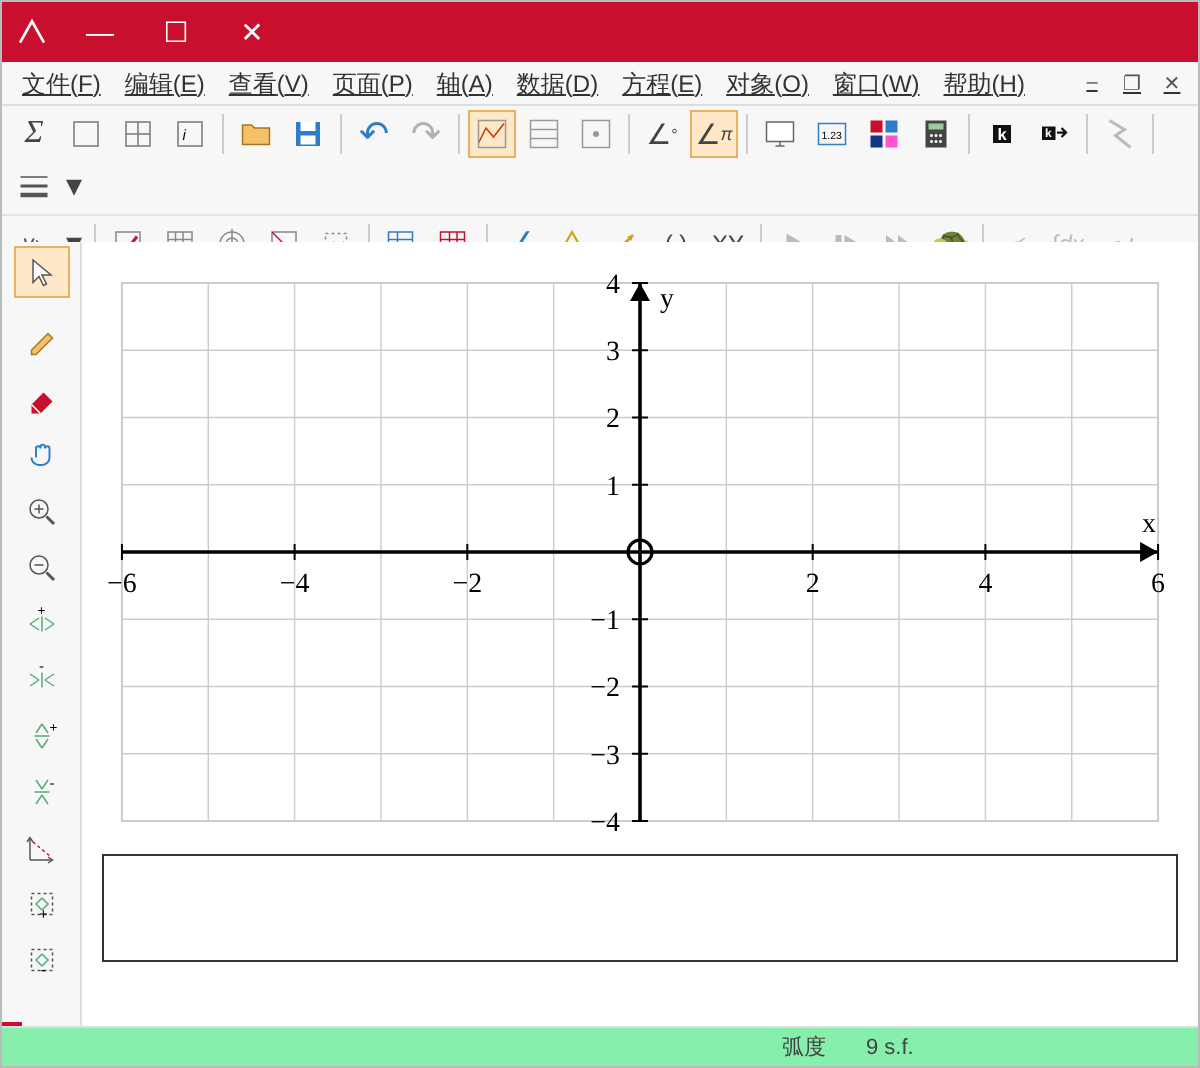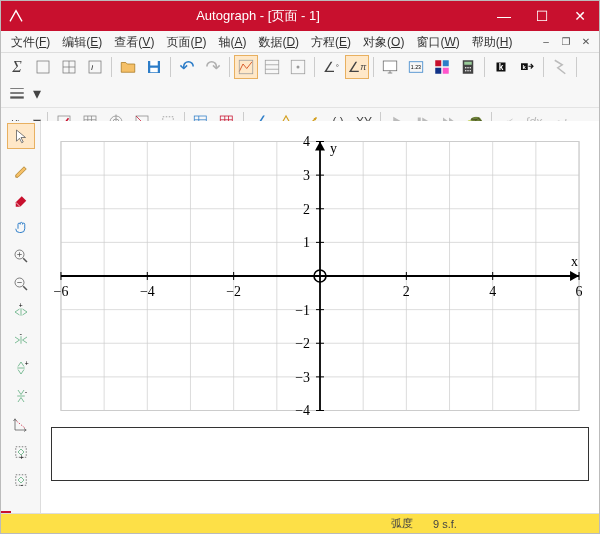--- a/index.html
+++ b/index.html
@@ -1,21 +1,21 @@
 <!DOCTYPE html>
 <html><head>
 <meta charset="utf-8">
 <style>
   * { box-sizing: border-box; margin:0; padding:0; font-family: "Microsoft YaHei", Tahoma, sans-serif; }
   body { width:600px; height:534px; background:#fff; overflow:hidden; border:1px solid #bbb; position:relative; }
   .titlebar { height:30px; background:#c8102e; color:#fff; display:flex; align-items:center; font-size:13px; }
   .titlebar .app-icon { width:30px; height:30px; display:flex; align-items:center; justify-content:center; color:#fff; }
   .titlebar .title { flex:1; text-align:center; }
   .titlebar .win-btn { width:38px; height:30px; display:flex; align-items:center; justify-content:center; font-size:14px; cursor:pointer; }
-  .menubar { height:22px; background:#f7f7f7; border-bottom:1px solid #ddd; display:flex; align-items:center; padding:0 4px; font-size:12px; color:#333; }
+  .menubar { height:22px; background:#f7f7f7; border-bottom:1px solid #ddd; display:flex; align-items:center; padding:0 4px; font-size:12px; color:#333;text-decoration:underline; }
   .menubar .mitem { padding:0 6px; line-height:22px; cursor:pointer; }
   .menubar .mitem u { text-decoration:underline; }
   .menubar .spacer { flex:1; }
   .mdi-btn { width:18px; height:16px; margin-left:2px; font-size:10px; color:#555; display:flex; align-items:center; justify-content:center; cursor:pointer; }
   .toolbar { background:#f7f7f7; border-bottom:1px solid #e3e3e3; display:flex; flex-wrap:wrap; align-items:center; padding:2px 4px; gap:2px; }
   .toolbar .sep { width:1px; height:20px; background:#ccc; margin:0 2px; }
   .tbtn { width:24px; height:24px; display:flex; align-items:center; justify-content:center; border:1px solid transparent; cursor:pointer; color:#444; }
   .tbtn svg { width:18px; height:18px; }
   .tbtn.toggled { background:#ffe8c8; border-color:#e8b060; }
   .plus-corner { position:relative; }
@@ -23,37 +23,34 @@
   .tabstrip { height:22px; background:#f7f7f7; border-bottom:1px solid #ddd; display:flex; align-items:flex-end; padding-left:46px; position:relative; }
   .tab { display:flex; align-items:center; gap:5px; background:#c8102e; color:#fff; font-size:12px; height:22px; padding:0 10px 0 6px; border-top-left-radius:2px; border-top-right-radius:2px;}
   .tab-nav { position:absolute; right:4px; top:2px; display:flex; gap:4px; font-size:10px; color:#777; }
   .tab-nav span { cursor:pointer; }
   .main { position:absolute; left:0; right:0; top:120px; bottom:20px; display:flex; }
   .sidetools { width:40px; background:#f7f7f7; border-right:1px solid #ddd; display:flex; flex-direction:column; align-items:center; padding-top:2px; gap:2px; }
   .sidetools .tbtn { width:28px; height:26px; }
   .canvas-area { flex:1; position:relative; background:#fff; padding:10px; overflow:auto;}
   .chart { width:100%; height:290px; }
   .result-box { margin-top:6px; width:100%; height:54px; border:1px solid #333; }
-  .statusbar { position:absolute; left:0; right:0; bottom:0; height:20px; background:#fde047; border-top:1px solid #ddd; font-size:11px; color:#444; display:flex; align-items:center; }
+  .statusbar { position:absolute; left:0; right:0; bottom:0; height:20px; background:#86efac; border-top:1px solid #ddd; font-size:11px; color:#444; display:flex; align-items:center; }
   .statusbar .sb-item { padding:0 10px; }
   .statusbar .sb-item.rads { margin-left:380px; }
   .handle-red { position:absolute; left:0; bottom:16px; width:10px; height:6px; background:#c8102e; }
   .chart svg text { font-size:14px; font-family:'Times New Roman', serif;}
 </style>
 </head>
 <body>
 
 <div class="titlebar">
   <div class="app-icon">
     <svg viewBox="0 0 24 24" width="16" height="16">
         <path d="M3 20 L12 4 L21 20" fill="none" stroke="#fff" stroke-width="2"></path>
       </svg>
-  </div>
-  <div class="title">
-    <span>Autograph</span> - <span>[页面 - 1]</span>
   </div>
   <div class="win-btn">
       <span>—</span>
     </div>
   <div class="win-btn">
       <span>☐</span>
     </div>
   <div class="win-btn">
       <span>✕</span>
     </div>

